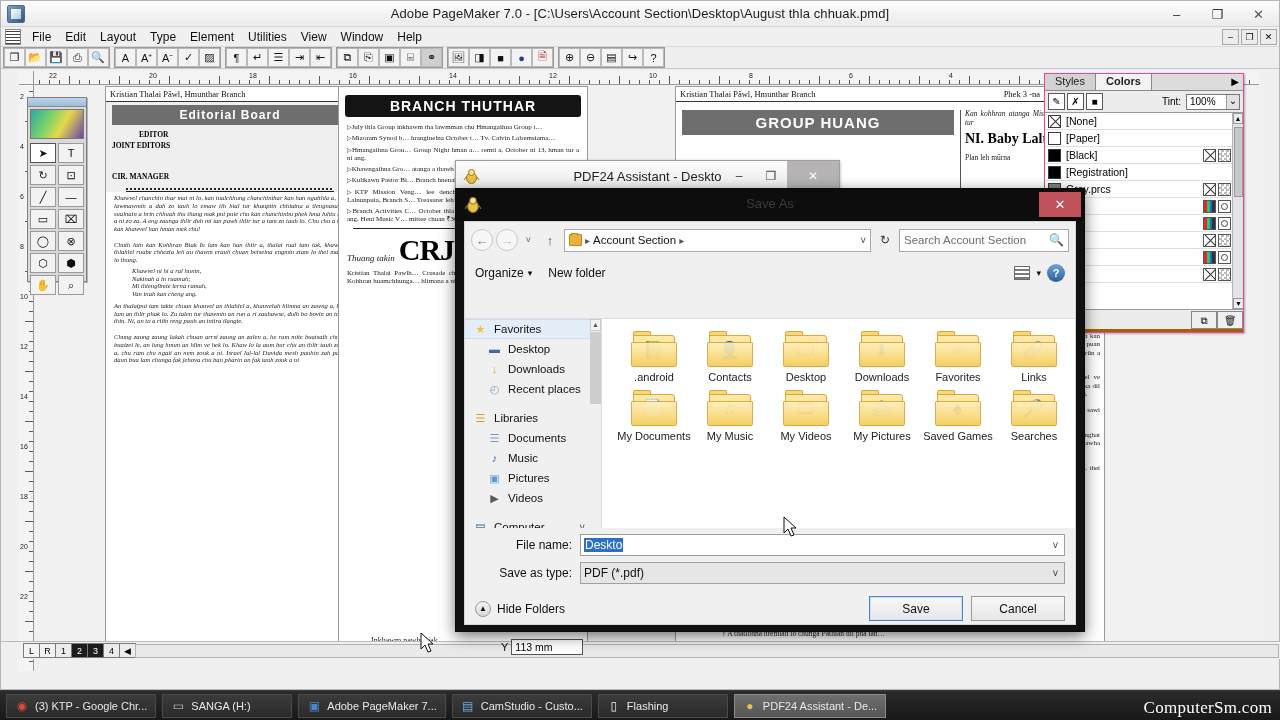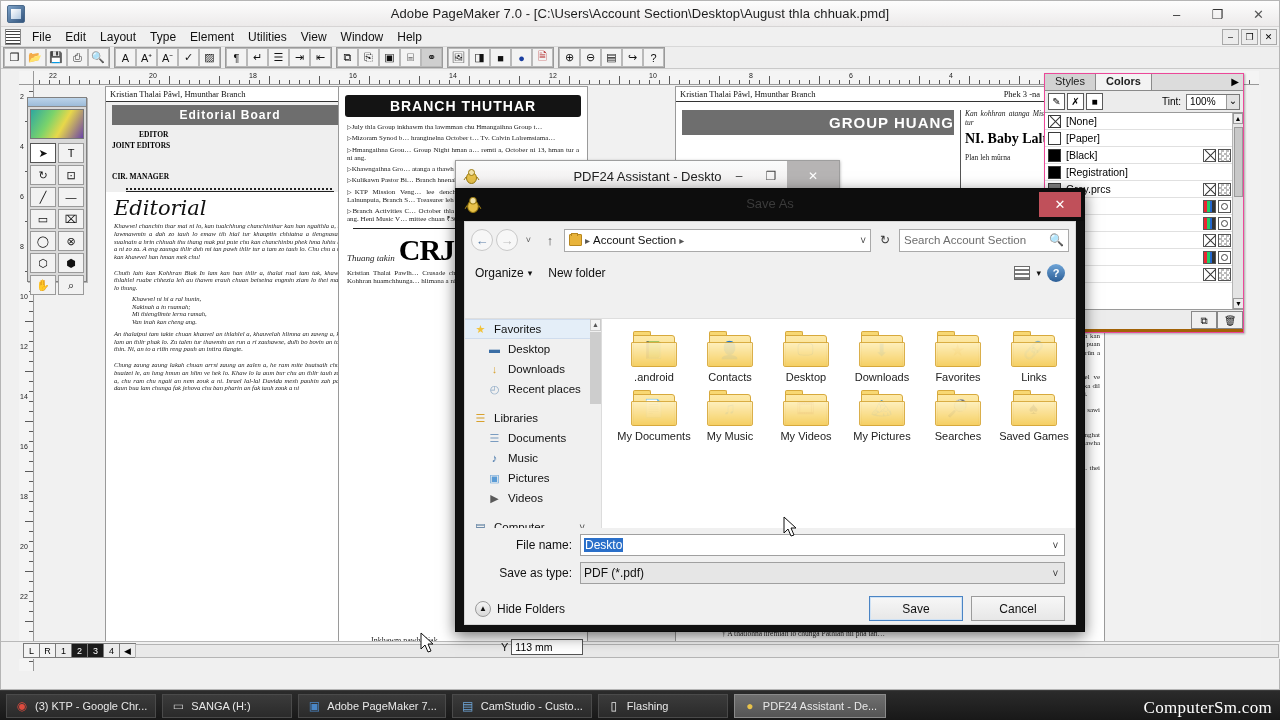--- a/index.html
+++ b/index.html
@@ -646,21 +646,20 @@
               <div style="font-weight:bold;padding-left:27px;">EDITOR</div>
               <div style="font-weight:bold; margin-top:2px;">JOINT EDITORS</div>
               <div style="height:22px;"></div>
               <div style="font-weight:bold;">CIR. MANAGER</div>
             </div>
           </div>
           <div style="margin:6px 14px 0 14px; height:5px; border-bottom:1px solid #222;
                       background-image:repeating-linear-gradient(90deg,#222 0 2px,transparent 2px 4px);
                       background-size:4px 2px; background-repeat:repeat-x; background-position:0 1px;"></div>
         </div>
-        <div class="doc-script" style="font-size:21px; padding:4px 0 0 8px; color:#111;">Editorial</div>
         <div class="doc-text" style="font-size:6.6px; padding:2px 8px 0 8px; white-space:pre-line; font-style:italic;">Khawvel chanchin thar mai ni lo, kan tualchhung chanchinthar kan han ngaithla a, thu lawmawmin a dah zo tauh lo emaw tih hial tur khauptin chhiatna a tlengnasa a, sualnain a hrin chhuah thu thang mak pui pute chu kan chanchinbu phek hma luhtu ber a ni zo za. A eng zaunga thlir duh mi tan pawh thlir tur a tam zo tauh lo. Chu chu a ni - kan khawvel han hman mek chu!
 
 Chuth lain kan Kohhran Biak In lam kan han thlir a, thalai rual tam tak, khawvel thlahlel ruabe chhezia leh au thawm erauh chuan beiseina engmin ziam lo thei mawh lo thung.</div>
         <div class="doc-text" style="font-size:6.6px; padding:3px 8px 0 26px; font-style:italic;">
           <div>Khawvel ni hi a ral hunin,</div>
           <div>Nakinah a in ruamah;</div>
           <div>Mi thienglîmte lerna ramah,</div>
           <div>Van inah kan cheng ang.</div>
         </div>
         <div class="doc-text" style="font-size:6.6px; padding:4px 8px 0 8px; white-space:pre-line; font-style:italic;">An thalaipui tam takte chuan khauvel an thlahlel a, khauvelah hlimna an zawng a, kan lam an thlir phak lo. Zu talen tur thawmin an run a ri zauhawse, dulh bo bovin an to ta thin. Ni, an to a ritîn reng pauh an intira tlangte.
@@ -689,21 +688,21 @@
         <div class="doc-text" style="font-size:7px; padding:2px 8px 0 8px;">Kristian Thalai Pawlh… Crusade chu July ni 21… neih zawh a ni ta. He… Kohhran huamchhunga… hlimana a ni a, min hrua…</div>
       </div>
 
       <div class="pm-page" style="left:640px; top:0px; width:430px; height:560px;">
         <div class="doc-head">
           <span>Kristian Thalai Pâwl, Hmunthar Branch</span>
           <span style="margin-left:auto; padding-right:60px;">Phek 3 -na</span>
         </div>
         <div style="display:flex; padding:8px 6px 0 6px; gap:6px;">
           <div style="flex:1;">
-            <div class="doc-band" style="font-size:15px; padding:4px 0;text-align:right;">GROUP HUANG</div>
+            <div class="doc-band" style="font-size:15px; padding:4px 0;">GROUP HUANG</div>
             <div style="font-family:'Liberation Serif',serif; font-style:italic; font-size:14px; margin-top:46px; padding-left:18px;">roup</div>
           </div>
           <div style="width:138px; border-left:1px solid #555; padding-left:4px;">
             <div class="doc-text" style="font-size:7.5px; font-style:italic;">Kan kohhran atanga Missionary a chhuak tur</div>
             <div style="font-family:'Liberation Serif',serif; font-weight:bold; font-size:14px; margin-top:3px;">NI. Baby Lalt…</div>
             <div class="doc-text" style="font-size:7.5px; margin-top:7px;">Plan leh mûrna</div>
           </div>
         </div>
         <div class="doc-text" style="font-size:7px; position:absolute; left:296px; top:245px; width:128px; white-space:pre-line;">…h A tana thil tha ka tih …kua pawhin kan tuar …mdang chanchin Tha …uizia puan chhuah a Kohhranin hetianga …u liau rûn a ngai a, a
 
@@ -1063,33 +1062,33 @@
                   <div class="back"></div>
                   <div class="inner" style="color:#3f8ecb;font-size:17px;">🏔</div>
                   <div class="front"></div>
                 </div>
                 <div class="flabel">My Pictures</div>
               </div>
               <div class="fitem">
                 <div class="ficon">
                   <div class="tab"></div>
                   <div class="back"></div>
-                  <div class="inner" style="color:#7e96ad;font-size:17px;">🔎</div>
+                  <div class="inner" style="color:#222;font-size:17px;">♠</div>
                   <div class="front"></div>
                 </div>
-                <div class="flabel">Searches</div>
+                <div class="flabel">Saved Games</div>
               </div>
               <div class="fitem">
                 <div class="ficon">
                   <div class="tab"></div>
                   <div class="back"></div>
-                  <div class="inner" style="color:#222;font-size:17px;">♠</div>
+                  <div class="inner" style="color:#7e96ad;font-size:17px;">🔎</div>
                   <div class="front"></div>
                 </div>
-                <div class="flabel">Saved Games</div>
+                <div class="flabel">Searches</div>
               </div>
             </div>
         </div>
       </div>
 
       <div class="sa-fields">
         <div class="fieldrow">
           <div class="fieldlbl">File name:</div>
           <div class="fieldbox">
             <span class="sel-text">Deskto</span>

